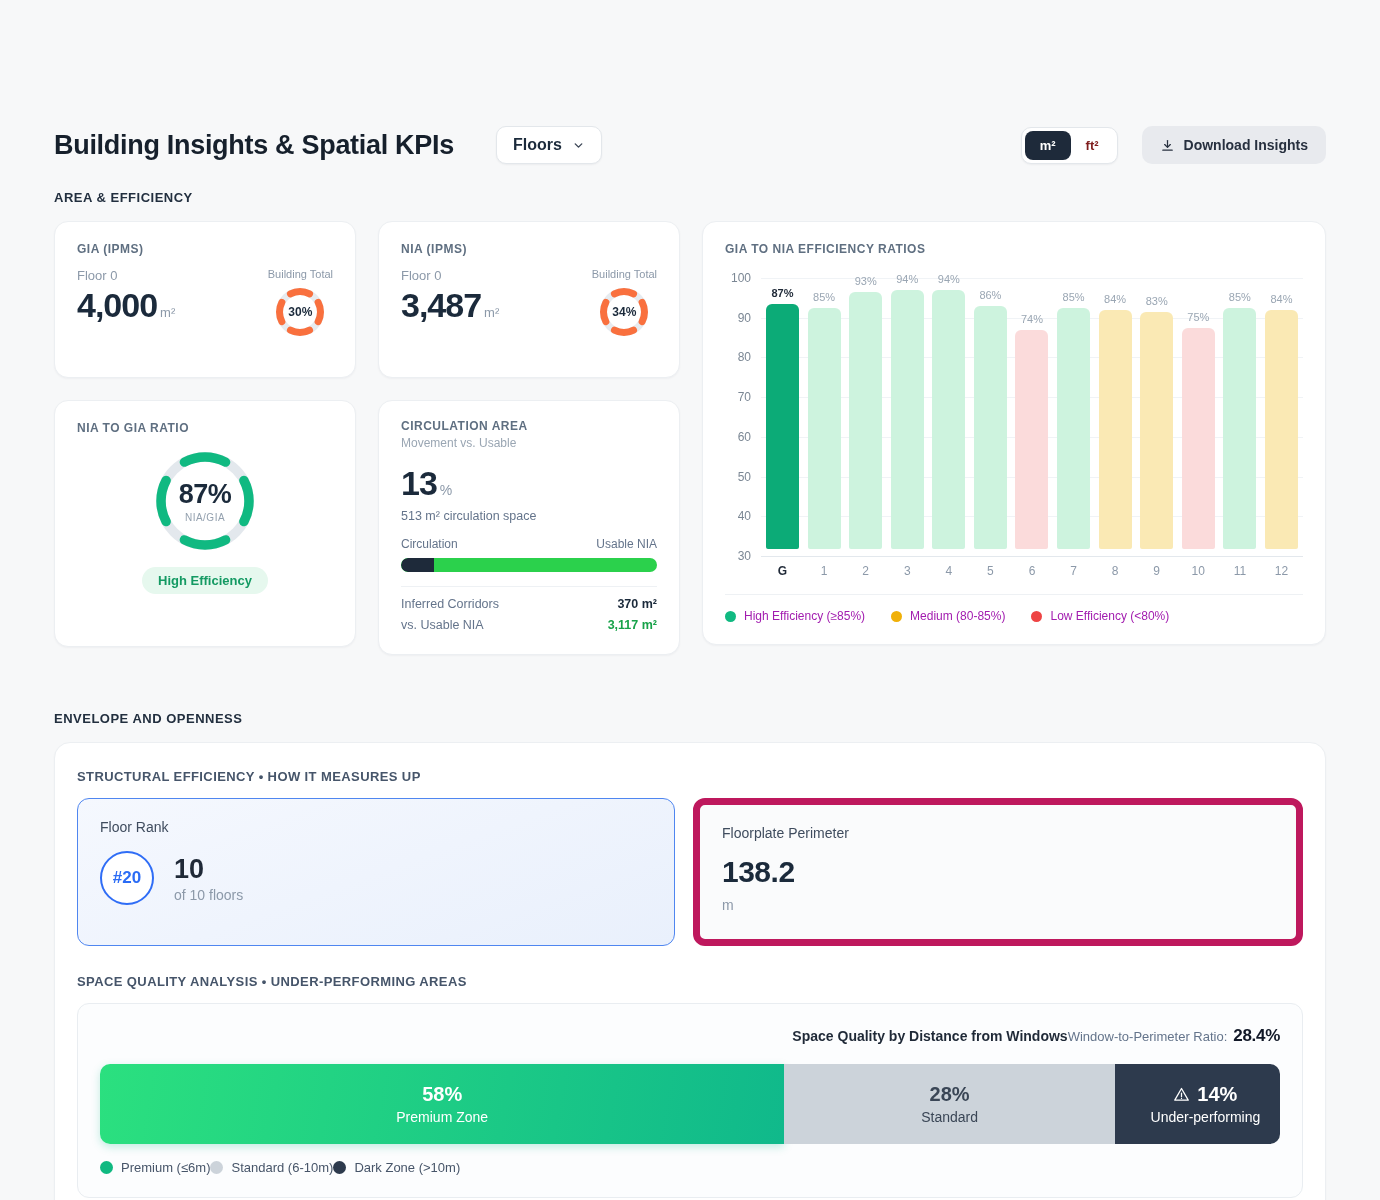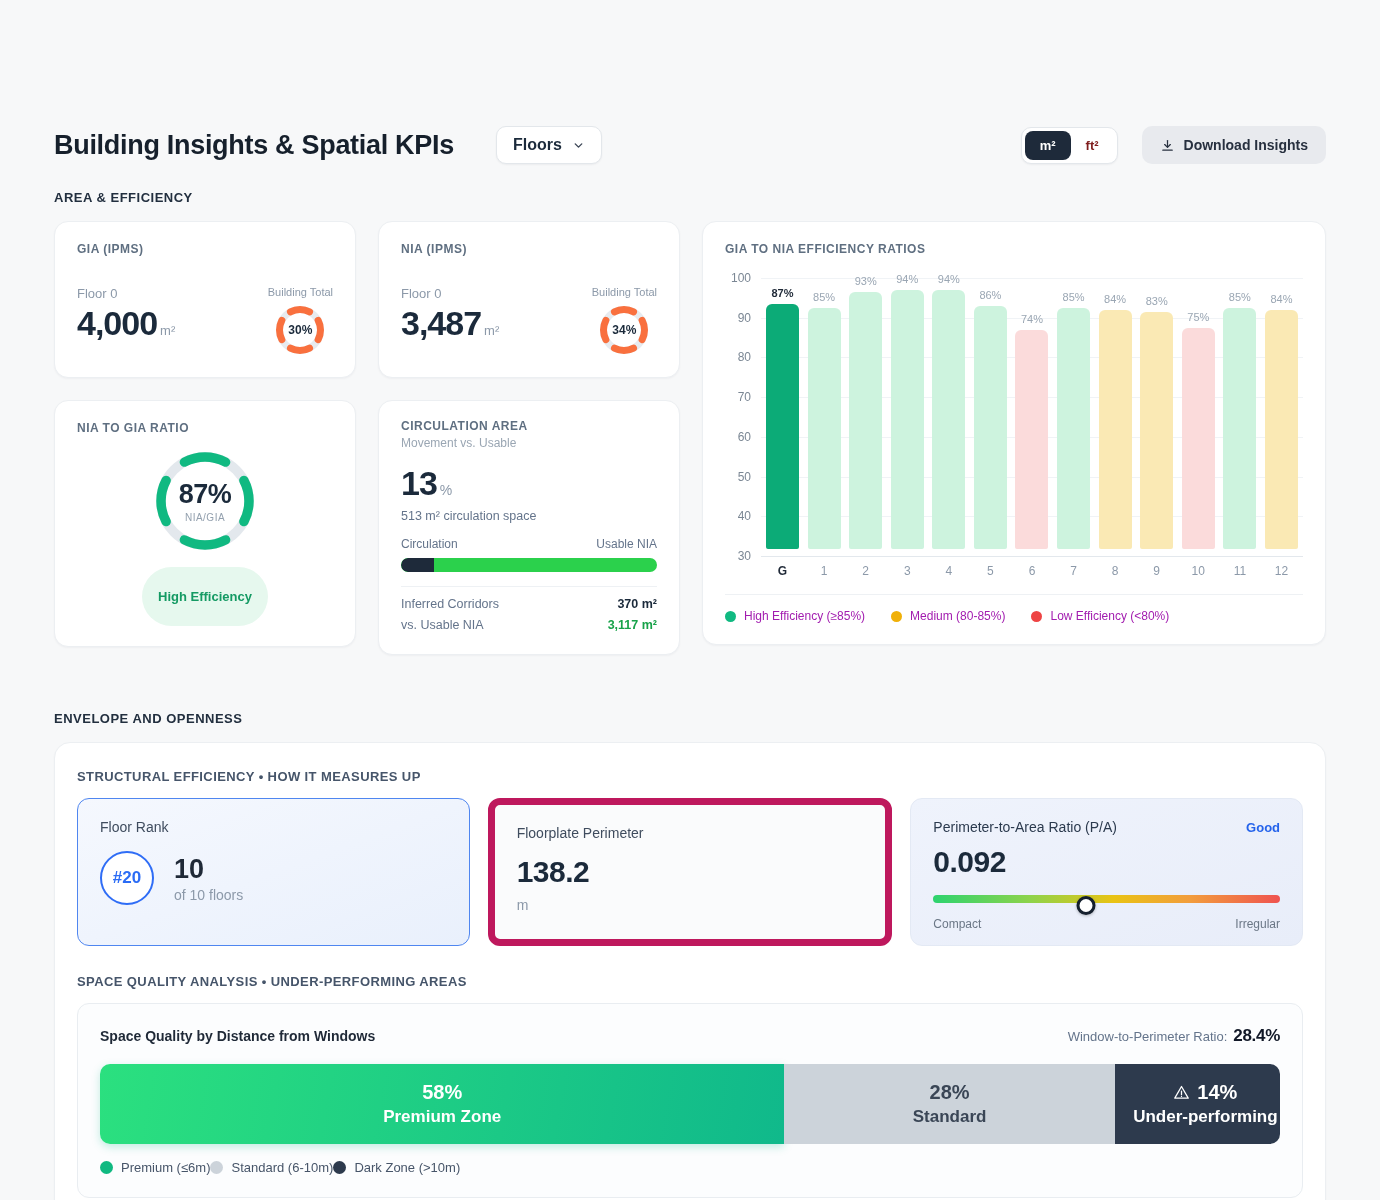--- a/index.html
+++ b/index.html
@@ -27,40 +27,40 @@
   .sub-label { font-size:13px; font-weight:700; letter-spacing:.4px; color:#46556a; margin-bottom:14px; }
 
   .area-grid { display:flex; gap:22px; }
   .kpi-col { width:626px; display:grid; grid-template-columns:302px 302px; gap:22px; align-items:start; }
 
   .card { background:#fff; border:1px solid #eceff2; border-radius:14px; box-shadow:0 1px 2px rgba(16,24,40,.04); }
   .card-title { font-size:12px; font-weight:700; letter-spacing:.5px; color:#5f6f81; }
 
   
   .stat-card { height:157px; padding:20px 22px; }
-  .stat-body { display:flex; justify-content:space-between; margin-top:30px; }
+  .stat-body { display:flex; justify-content:space-between; margin-top:12px; }
   .stat-floor-label { font-size:13px; color:#8c99a9; }
   .stat-value { font-size:34px; font-weight:700; letter-spacing:-1px; color:#1b2a3b; margin-top:3px; }
   .stat-unit { font-size:13px; font-weight:400; color:#8c99a9; letter-spacing:0; margin-left:3px; }
   .donut-wrap { text-align:center; }
   .donut-label { font-size:11px; color:#8c99a9; margin-bottom:5px; }
   .donut { position:relative; width:54px; height:54px; margin:0 auto; }
   .donut svg { display:block; }
   .donut-center { position:absolute; inset:0; display:flex; align-items:center; justify-content:center;
     font-size:12px; font-weight:700; color:#1b2a3b; }
 
   
   .ratio-card { height:247px; padding:20px 22px; text-align:center; }
   .ratio-card .card-title { text-align:left; }
   .big-donut { position:relative; width:104px; height:104px; margin:14px auto 0; }
   .big-donut-center { position:absolute; inset:0; display:flex; flex-direction:column; align-items:center; justify-content:center; }
   .big-donut-value { font-size:27px; font-weight:700; color:#1b2a3b; letter-spacing:-.5px; }
   .big-donut-sub { font-size:10px; letter-spacing:.5px; color:#93a0ae; margin-top:2px; }
   .badge { display:inline-block; margin-top:14px; background:#e6f8ee; color:#149a63; font-size:13px; font-weight:700;
-    padding:22px 16px; border-radius:999px; }
+    padding:6px 16px; border-radius:999px; }
 
   
   .circ-card { height:255px; padding:18px 22px; }
   .circ-sub { font-size:12px; color:#9aa6b3; margin-top:3px; }
   .circ-value-row { margin-top:14px; }
   .circ-value { font-size:34px; font-weight:700; letter-spacing:-1px; color:#1b2a3b;text-align:center; }
   .circ-unit { font-size:14px; color:#8c99a9; margin-left:3px; }
   .circ-desc { font-size:12.5px; color:#64748b; margin-top:6px; }
   .circ-bar-labels { display:flex; justify-content:space-between; font-size:12px; color:#64748b; margin-top:14px; }
   .circ-bar { position:relative; height:14px; border-radius:7px; background:#2bd14c; margin-top:7px; overflow:hidden; }
@@ -113,28 +113,28 @@
   .pa-status { font-size:13px; font-weight:700; color:#2563eb; }
   .pa-value { font-size:30px; font-weight:700; letter-spacing:-.5px; color:#1b2a3b; margin-top:10px; }
   .pa-track { position:relative; height:8px; border-radius:4px; margin-top:16px;
     background:linear-gradient(90deg,#2dd36f 0%,#8ed34b 28%,#e9c314 52%,#f29d3c 74%,#ef5350 100%); }
   .pa-knob { position:absolute; top:1px; width:19px; height:19px; border-radius:50%; background:#fff;
     border:3px solid #15202e; transform:translateX(-50%); box-shadow:0 1px 3px rgba(0,0,0,.25); cursor:pointer; }
   .pa-ends { display:flex; justify-content:space-between; font-size:12px; color:#6b7786; margin-top:14px; }
 
   .space-sub-label { margin-top:28px; }
   .space-card { border:1px solid #e9edf1; background:#fcfdfe; border-radius:12px; padding:22px; }
-  .space-head { display:flex; justify-content:space-between; align-items:center; }
+  .space-head { display:flex; justify-content:flex-end; align-items:center; }
   .space-title { font-size:14px; font-weight:700; color:#1f2937; }
   .space-ratio { font-size:13px; color:#64748b; }
   .space-ratio b { font-size:17px; font-weight:800; color:#111827; margin-left:6px; letter-spacing:-.3px; }
   .space-bar { display:flex; height:80px; margin-top:18px; border-radius:10px; }
   .seg { display:flex; flex-direction:column; align-items:center; justify-content:center; gap:3px; }
   .seg-value { font-size:20px; font-weight:700; display:flex; align-items:center; gap:7px; }
-  .seg-label { font-size:17px; font-weight:700; }
+  .seg-label { font-size:14px; font-weight:400; }
   .seg.premium { background:linear-gradient(100deg,#2be07f 0%,#10b98b 100%); color:#fff; border-radius:10px 0 0 10px;
     box-shadow:0 3px 8px rgba(18,185,139,.25); }
   .seg.standard { background:#ccd3da; color:#3a4656; }
   .seg.dark { background:#2d3a4d; color:#fff; border-radius:0 10px 10px 0;padding-left:16px; }
   .space-legend { display:flex; margin-top:16px; }
   .space-legend .legend-label { font-size:13px; color:#475569; }
   .space-legend .legend-dot { width:13px; height:13px; }
 </style>
 </head>
 <body>
@@ -384,34 +384,20 @@
           </div>
         </div>
       </div>
 
       <div class="mini-card perim-card">
         <div class="mini-title">Floorplate Perimeter</div>
         <div class="perim-value">138.2</div>
         <div class="perim-unit">m</div>
       </div>
 
-      <div class="mini-card pa-card">
-        <div class="pa-head">
-          <div class="pa-title">Perimeter-to-Area Ratio (P/A)</div>
-          <div class="pa-status">Good</div>
-        </div>
-        <div class="pa-value">0.092</div>
-        <div class="pa-track">
-          <div class="pa-knob" id="pa-knob" style="left: 44%;"></div>
-        </div>
-        <div class="pa-ends">
-          <span>Compact</span>
-          <span>Irregular</span>
-        </div>
-      </div>
     </div>
 
     <div class="sub-label space-sub-label">SPACE QUALITY ANALYSIS • UNDER-PERFORMING AREAS</div>
 
     <div class="space-card">
       <div class="space-head">
         <div class="space-title">Space Quality by Distance from Windows</div>
         <div class="space-ratio">
           <span>Window-to-Perimeter Ratio:</span><b>28.4%</b>
         </div>

